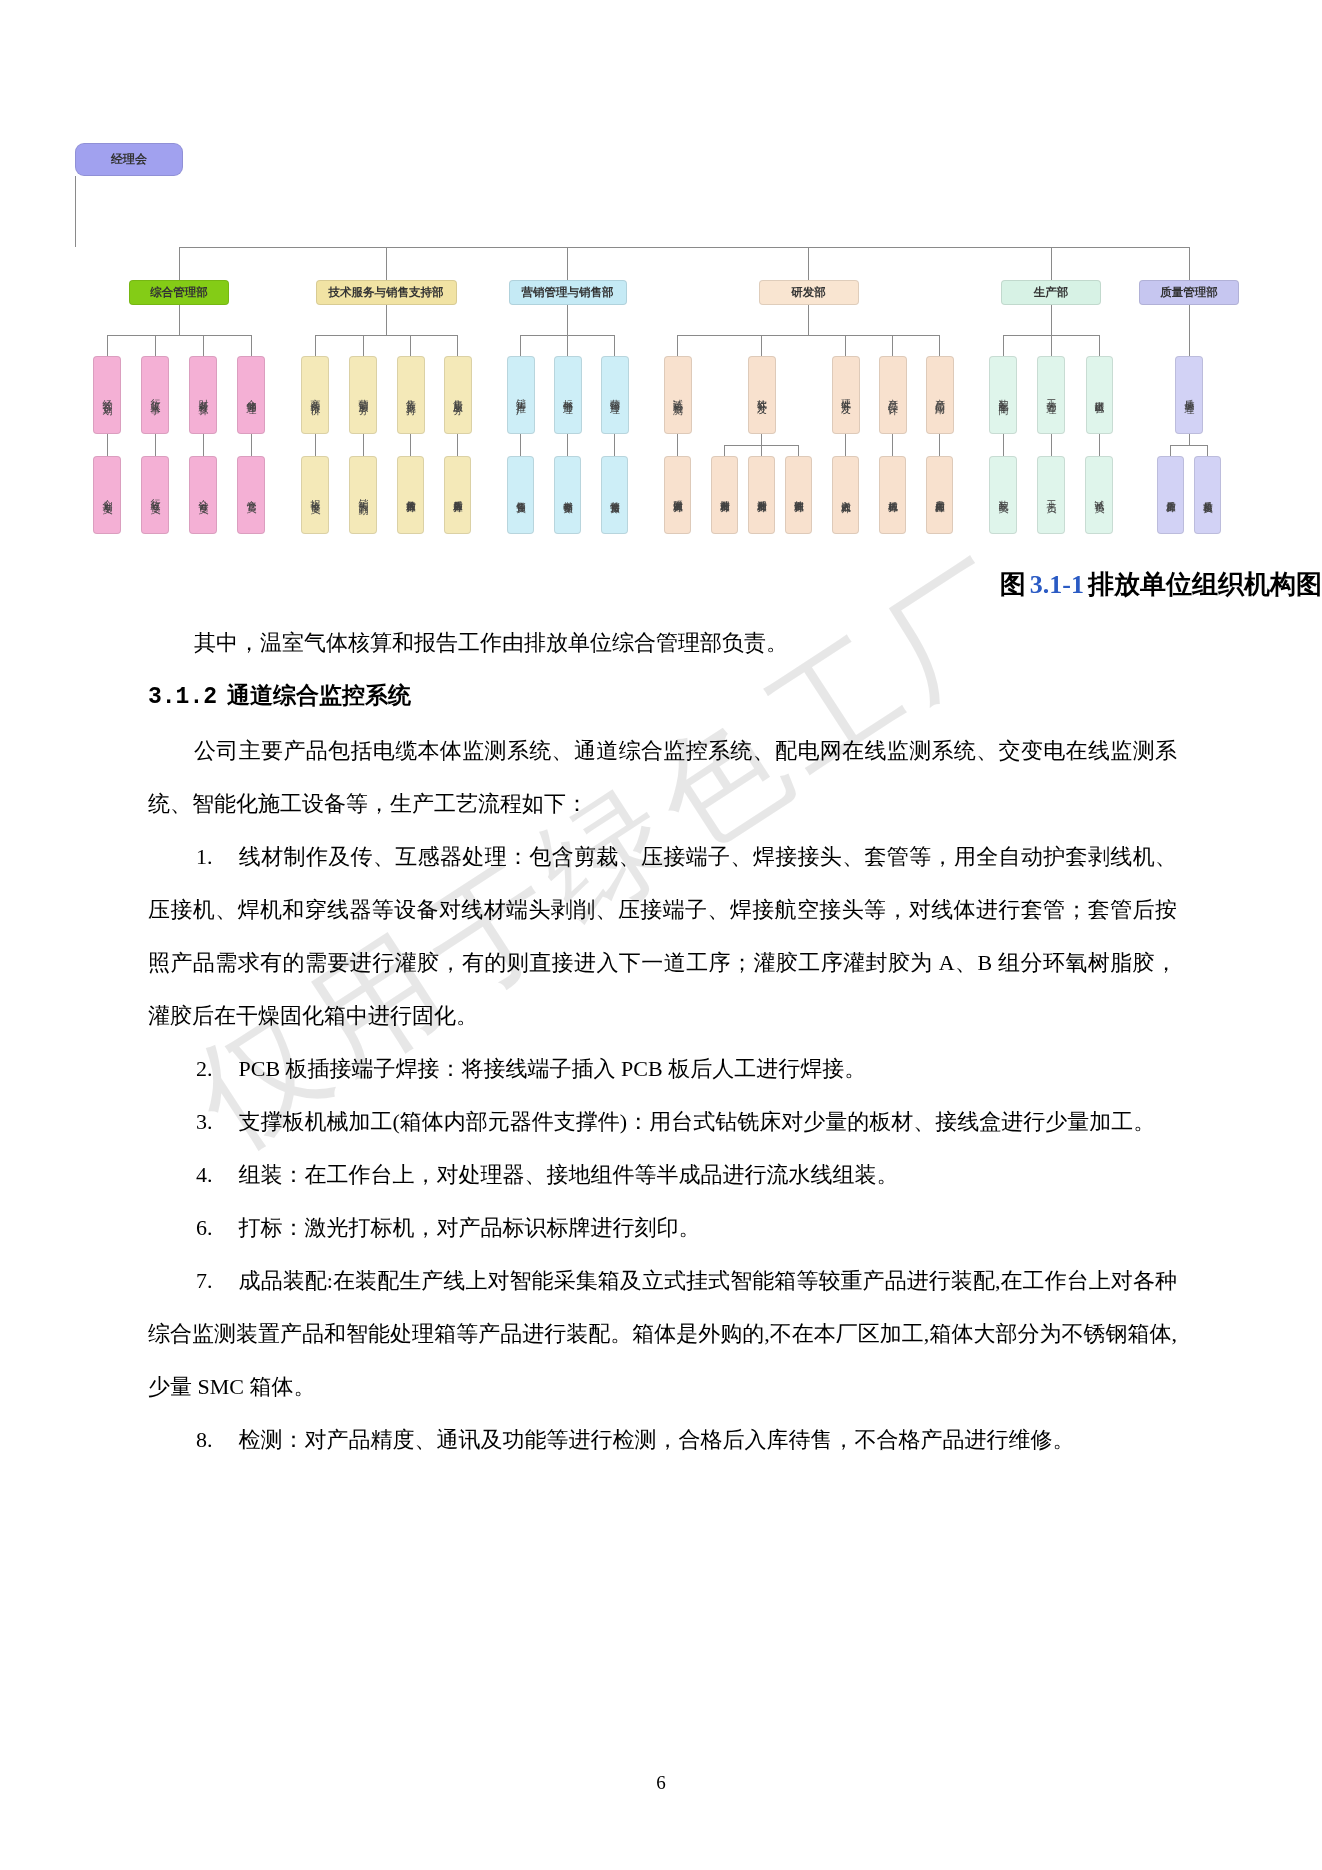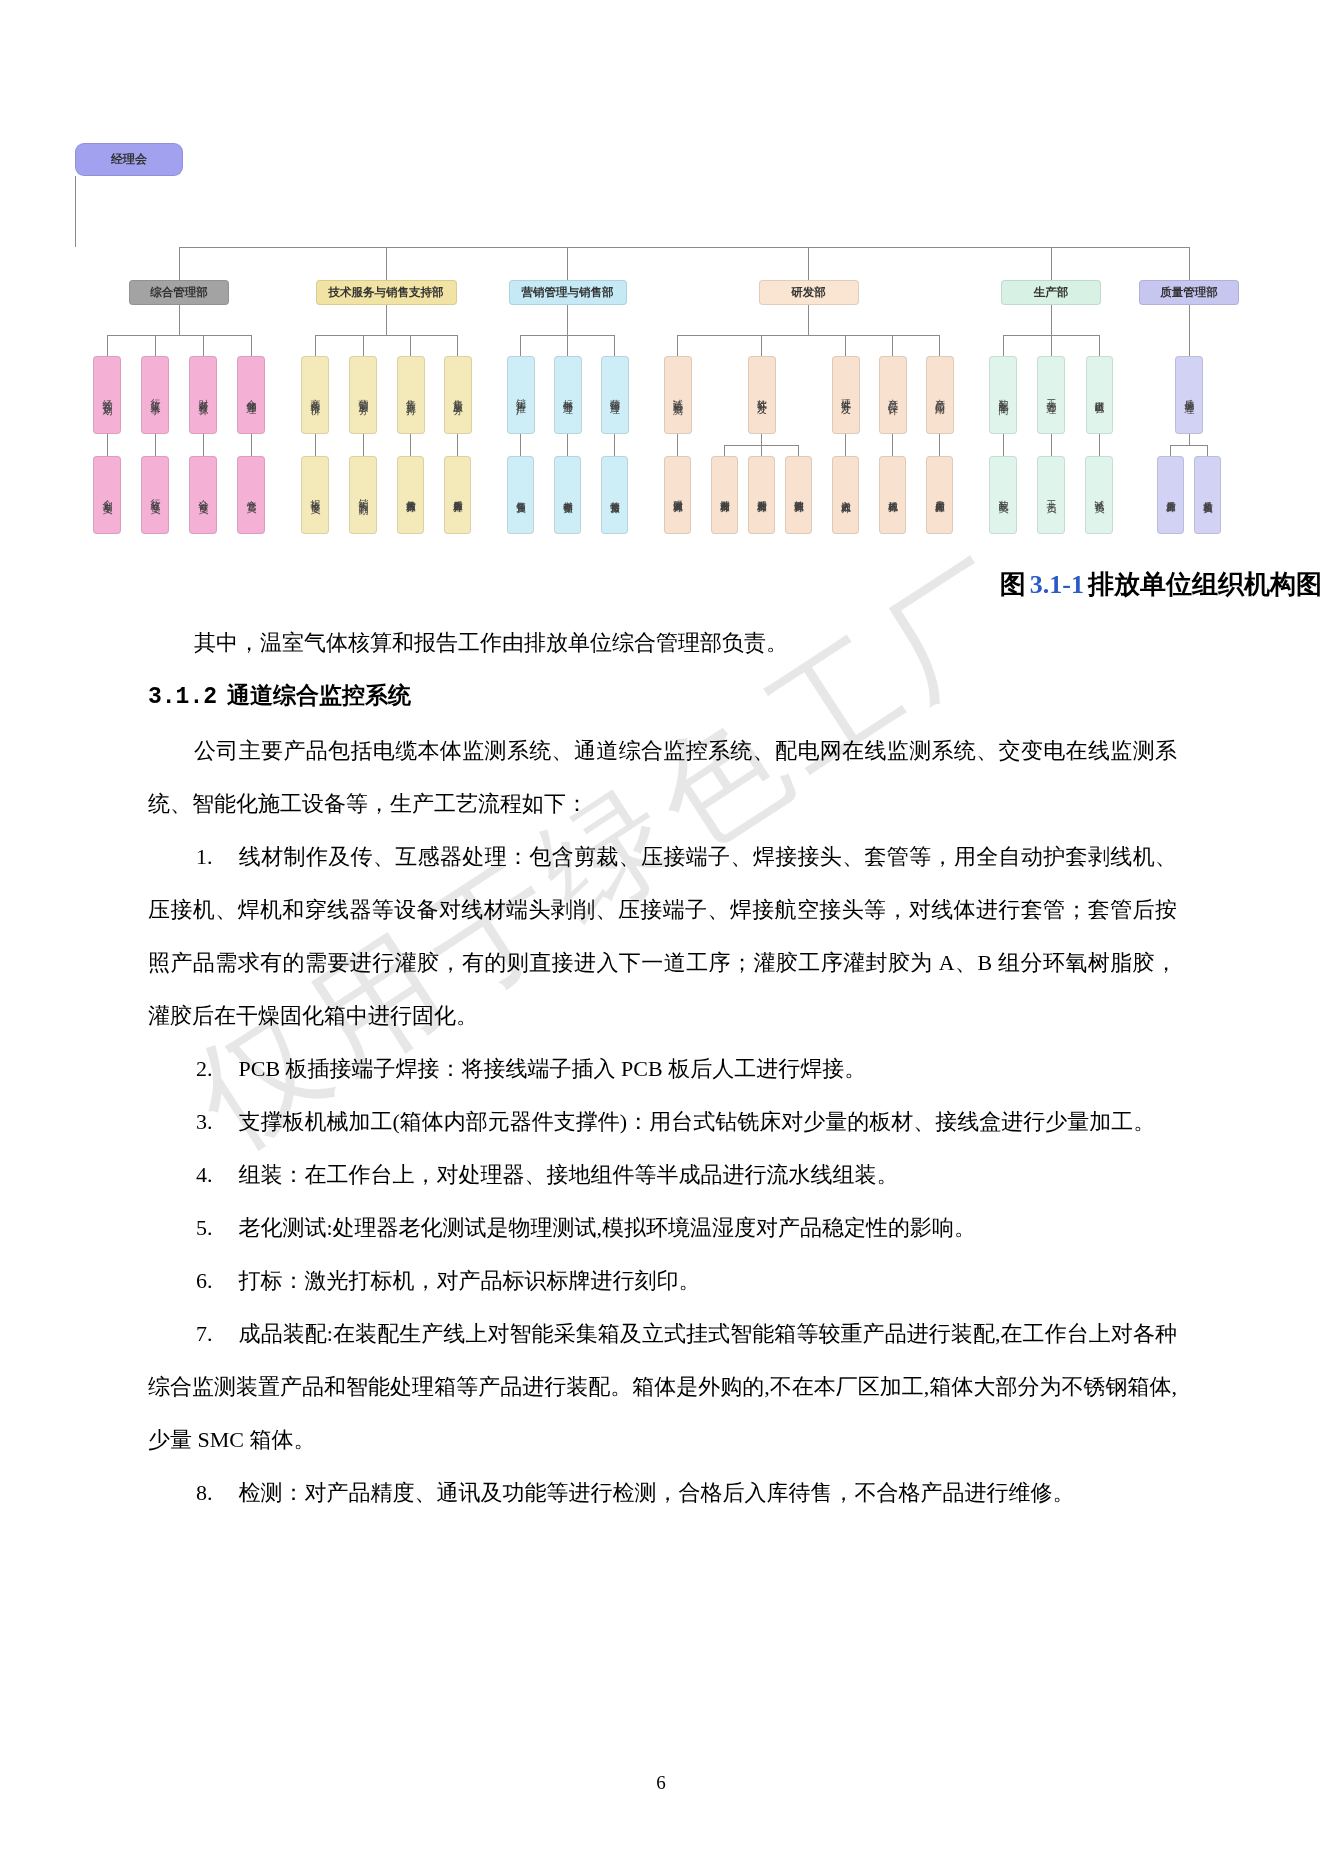--- a/index.html
+++ b/index.html
@@ -85,21 +85,21 @@
 <div class="watermark">仅用于绿色工厂</div>
 
 <div class="content">
   <div class="chart-wrap">
     <div class="chart tree">
         <div class="box root-box" style="background: rgb(161, 161, 239);">经理会</div>
         <div class="drop d-root"></div>
         <ul class="lv1">
           <li>
             <div class="drop d-li1"></div>
-            <div class="box dept-box" style="background: #a3a3a3;">综合管理部</div>
+            <div class="box dept-box" style="background: #84cc16;">综合管理部</div>
             <div class="drop d-dept"></div>
             <ul class="lv2">
               <li>
                 <div class="drop d-li2"></div>
                 <div class="box pill" style="background: rgb(244, 176, 213);">经营企划</div>
                 <div class="drop d-p1"></div>
                 <ul class="lv3">
                   <li>
                     <div class="drop d-li3"></div>
                     <div class="box pill" style="background: rgb(244, 176, 213);">企划专员</div>
@@ -376,21 +376,20 @@
     <p class="p-indent">其中，温室气体核算和报告工作由排放单位综合管理部负责。</p>
     <p class="heading">
       <span class="h-num">3.1.2</span><span>通道综合监控系统</span>
     </p>
     <p class="p-indent">公司主要产品包括电缆本体监测系统、通道综合监控系统、配电网在线监测系统、交变电在线监测系统、智能化施工设备等，生产工艺流程如下：</p>
     <div id="list-container">
         <p class="list-item"><span class="num">1.</span><span>线材制作及传、互感器处理：包含剪裁、压接端子、焊接接头、套管等，用全自动护套剥线机、压接机、焊机和穿线器等设备对线材端头剥削、压接端子、焊接航空接头等，对线体进行套管；套管后按照产品需求有的需要进行灌胶，有的则直接进入下一道工序；灌胶工序灌封胶为 A、B 组分环氧树脂胶，灌胶后在干燥固化箱中进行固化。</span></p>
         <p class="list-item"><span class="num">2.</span><span>PCB 板插接端子焊接：将接线端子插入 PCB 板后人工进行焊接。</span></p>
         <p class="list-item"><span class="num">3.</span><span>支撑板机械加工(箱体内部元器件支撑件)：用台式钻铣床对少量的板材、接线盒进行少量加工。</span></p>
         <p class="list-item"><span class="num">4.</span><span>组装：在工作台上，对处理器、接地组件等半成品进行流水线组装。</span></p>
-        <p class="list-item"><span class="num">5.</span><span>老化测试:处理器老化测试是物理测试,模拟环境温湿度对产品稳定性的影响。</span></p>
         <p class="list-item"><span class="num">6.</span><span>打标：激光打标机，对产品标识标牌进行刻印。</span></p>
         <p class="list-item"><span class="num">7.</span><span>成品装配:在装配生产线上对智能采集箱及立式挂式智能箱等较重产品进行装配,在工作台上对各种综合监测装置产品和智能处理箱等产品进行装配。箱体是外购的,不在本厂区加工,箱体大部分为不锈钢箱体,少量 SMC 箱体。</span></p>
         <p class="list-item"><span class="num">8.</span><span>检测：对产品精度、通讯及功能等进行检测，合格后入库待售，不合格产品进行维修。</span></p>
       </div>
   </div>
 </div>
 
 <div class="page-num">6</div>
 
 </body></html>

